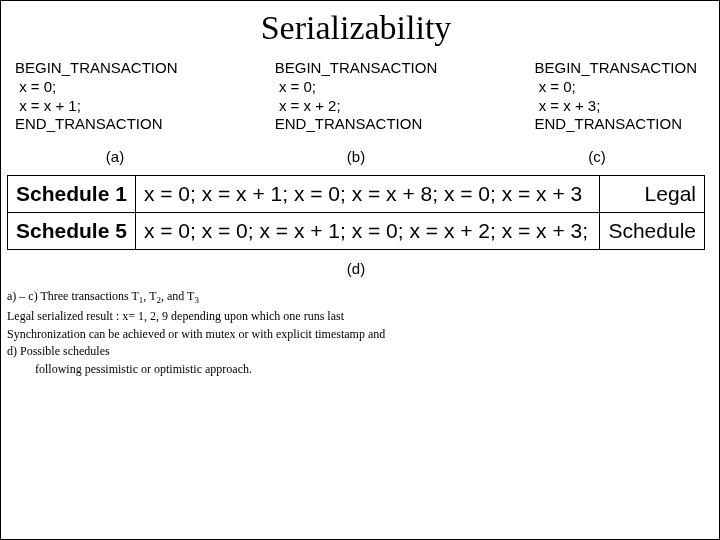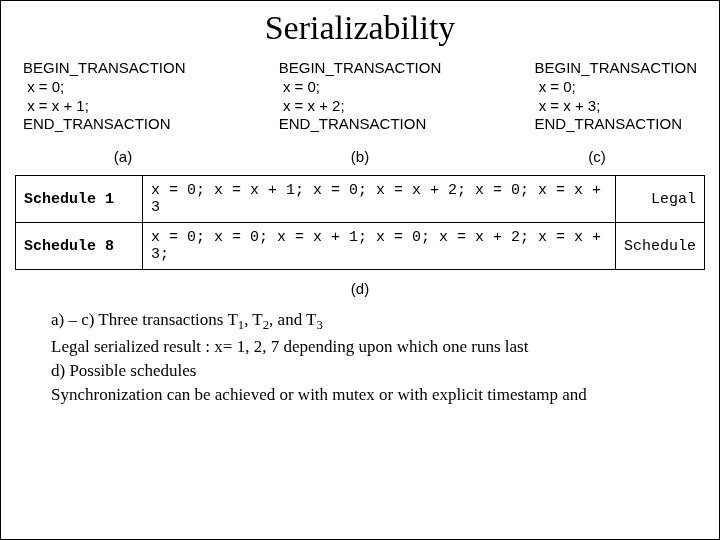--- a/index.html
+++ b/index.html
@@ -8,21 +8,21 @@
     width: 720px;
     height: 540px;
     background: #ffffff;
     font-family: "Times New Roman", Times, serif;
     color: #000;
   }
   .page {
     width: 720px;
     height: 540px;
     box-sizing: border-box;
-    padding: 4px 14px 8px 14px;
+    padding: 4px 14px 8px 6px;
     border: 1px solid #000;
   }
   .title {
     text-align: center;
     font-size: 34px;
     margin: 4px 0 10px 0;
     font-weight: normal;
   }
   .trans-row {
     display: flex;
@@ -44,22 +44,22 @@
     padding: 0 8px;
     margin: 14px 0 10px 0;
   }
   .labels-row > div {
     width: 200px;
     text-align: center;
   }
   table.sched {
     border-collapse: collapse;
     width: 100%;
-    font-family: Liberation Mono, monospace;
-    font-size: 15px;
+    font-family: Liberation Sans, sans-serif;
+    font-size: 21px;
   }
   table.sched td {
     border: 1px solid #000;
     padding: 6px 8px;
     vertical-align: middle;
   }
   table.sched td.name {
     font-weight: bold;
     width: 110px;
     white-space: nowrap;
@@ -69,23 +69,22 @@
     text-align: right;
   }
   .d-label {
     text-align: center;
     font-family: Arial, Helvetica, sans-serif;
     font-size: 15px;
     margin: 10px 0 12px 0;
   }
   .notes {
     font-family: "Times New Roman", Times, serif;
-    font-size: 17px;
+    font-size: 12px;
     line-height: 1.3;
-    margin-left: 36px;
   }
   .notes p {
     margin: 0 0 2px 0;
   }
   .indent {
     padding-left: 28px;
   }
   sub {
     font-size: 0.75em;
   }
@@ -115,35 +114,36 @@
   <div class="labels-row">
     <div>(a)</div>
     <div>(b)</div>
     <div>(c)</div>
   </div>
 
   <table class="sched">
     <tbody>
         <tr>
       <td class="name">Schedule 1</td>
-      <td>x = 0;  x = x + 1;  x = 0;  x = x + 2;  x = 0;  x = x + 3</td>
+      <td>x = 0;  x = x + 1;  x = 0;  x = x + 8;  x = 0;  x = x + 3</td>
       <td class="verdict">Legal</td>
     </tr>
     <tr>
-      <td class="name">Schedule 8</td>
+      <td class="name">Schedule 5</td>
       <td>x = 0;  x = 0;  x = x + 1;  x = 0;  x = x + 2;  x = x + 3;</td>
       <td class="verdict">Schedule</td>
     </tr>
   </tbody>
     </table>
 
   <div class="d-label">(d)</div>
 
   <div class="notes">
     <p>
       <span>a) – c) Three transactions T</span><sub>1</sub><span>, T</span><sub>2</sub><span>, and T</span><sub>3</sub>
     </p>
-    <p>Legal serialized result : x= 1, 2, 7 depending upon which one runs last</p>
+    <p>Legal serialized result : x= 1, 2, 9 depending upon which one runs last</p>
+    <p>Synchronization can be achieved or with mutex or with explicit timestamp and</p>
     <p>d) Possible schedules</p>
-    <p>Synchronization can be achieved or with mutex or with explicit timestamp and</p>
+    <p class="indent">following pessimistic or optimistic approach.</p>
   </div>
 
 </div>
 
 </body></html>

